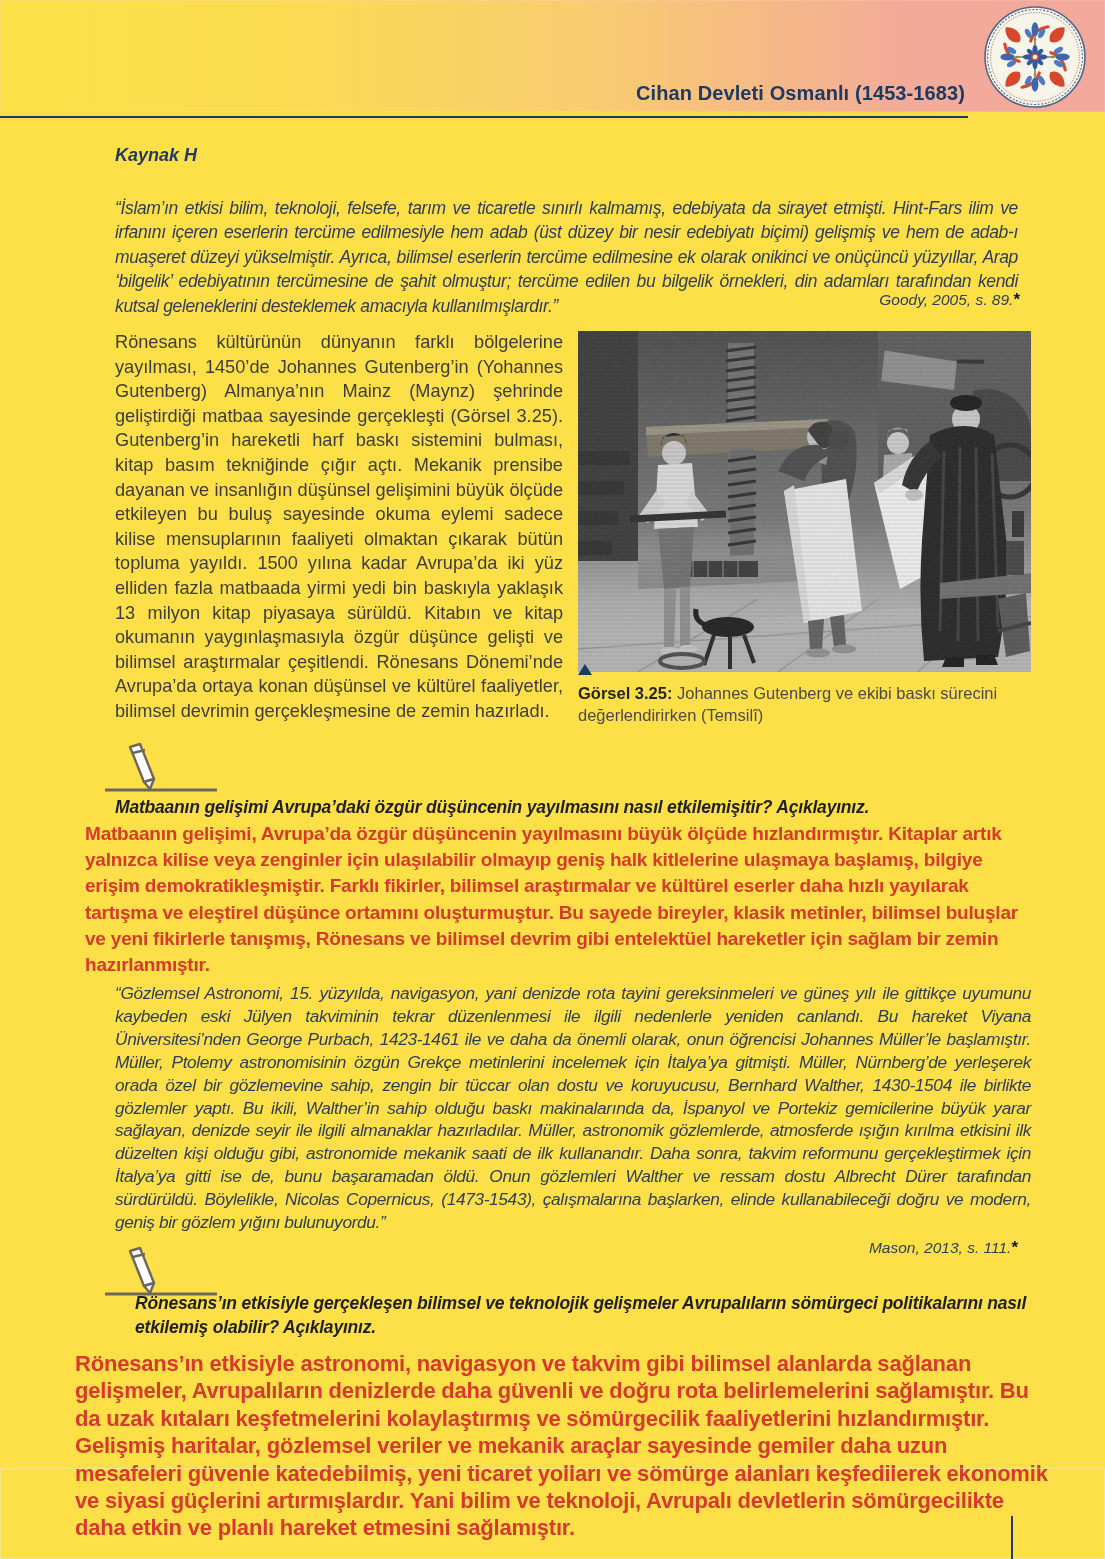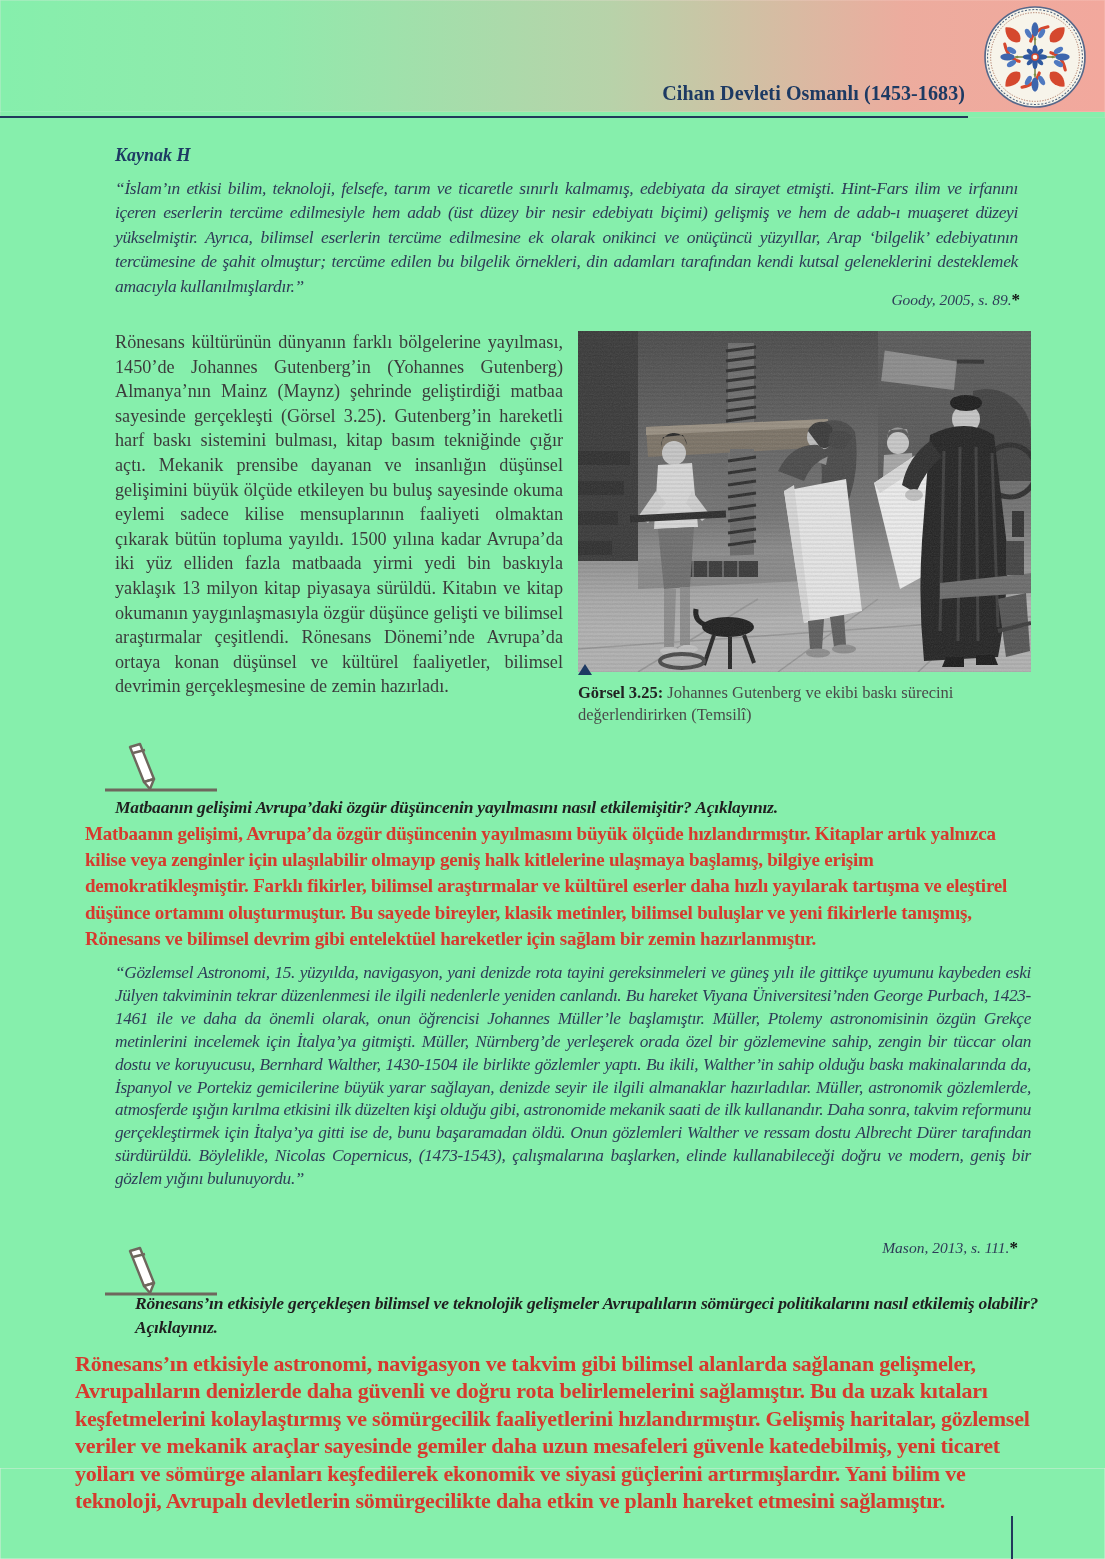--- a/index.html
+++ b/index.html
@@ -1,32 +1,32 @@
 <!DOCTYPE html>
 <html lang="tr"><head>
 <meta charset="utf-8">
 <style>
   html,body{margin:0;padding:0;background:#ffffff;}
-  .page{position:relative;width:1105px;height:1559px;background:#86efac;overflow:hidden;
-        font-family:Liberation Serif, serif;color:#3d3d3d;}
+  .page{position:relative;width:1105px;height:1559px;background:#fde047;overflow:hidden;
+        font-family:Liberation Sans, sans-serif;color:#3d3d3d;}
   .abs{position:absolute;}
 
   
   .header-band{left:0;top:0;width:1105px;height:112px;
     background:linear-gradient(90deg, rgba(244,181,171,0) 0%, rgba(244,181,171,0.10) 25%,
                rgba(243,176,166,0.45) 55%, rgba(242,168,157,0.95) 82%, #f2a89d 100%);}
   .header-rule{left:0;top:116px;width:968px;height:2px;background:#21395c;}
   .header-title{top:82px;right:140px;font-size:20px;font-weight:bold;color:#1d3a63;letter-spacing:0.1px;}
   .ornament{right:19px;top:6px;width:102px;height:102px;}
 
   .pattern-svg{pointer-events:none;}
 
   
   .kaynak-label{left:115px;top:145px;font-size:18px;font-weight:bold;font-style:italic;color:#1d3a63;}
-  .quote{font-style:italic;color:#2e3d58;text-align:justify;letter-spacing:-0.35px;}
+  .quote{font-style:italic;color:#2e3d58;text-align:justify;letter-spacing:-0.35px;margin-top:20px;}
   .quote1{left:115px;top:176px;width:903px;font-size:17.5px;line-height:24.4px;}
   .attr{font-style:italic;color:#2e3d58;font-size:15.5px;text-align:right;}
   .attr b{font-style:normal;color:#111;font-size:17px;}
   .attr1{top:290px;right:85px;}
 
   
   .article-text{left:115px;top:330px;width:448px;font-size:18.2px;line-height:24.6px;
     text-align:justify;color:#3c3c3c;}
   .figure-image{left:578px;top:331px;width:453px;height:341px;background:#9a9a9a;}
   .caption-arrow{left:578px;top:664px;width:0;height:0;border-left:7px solid transparent;

